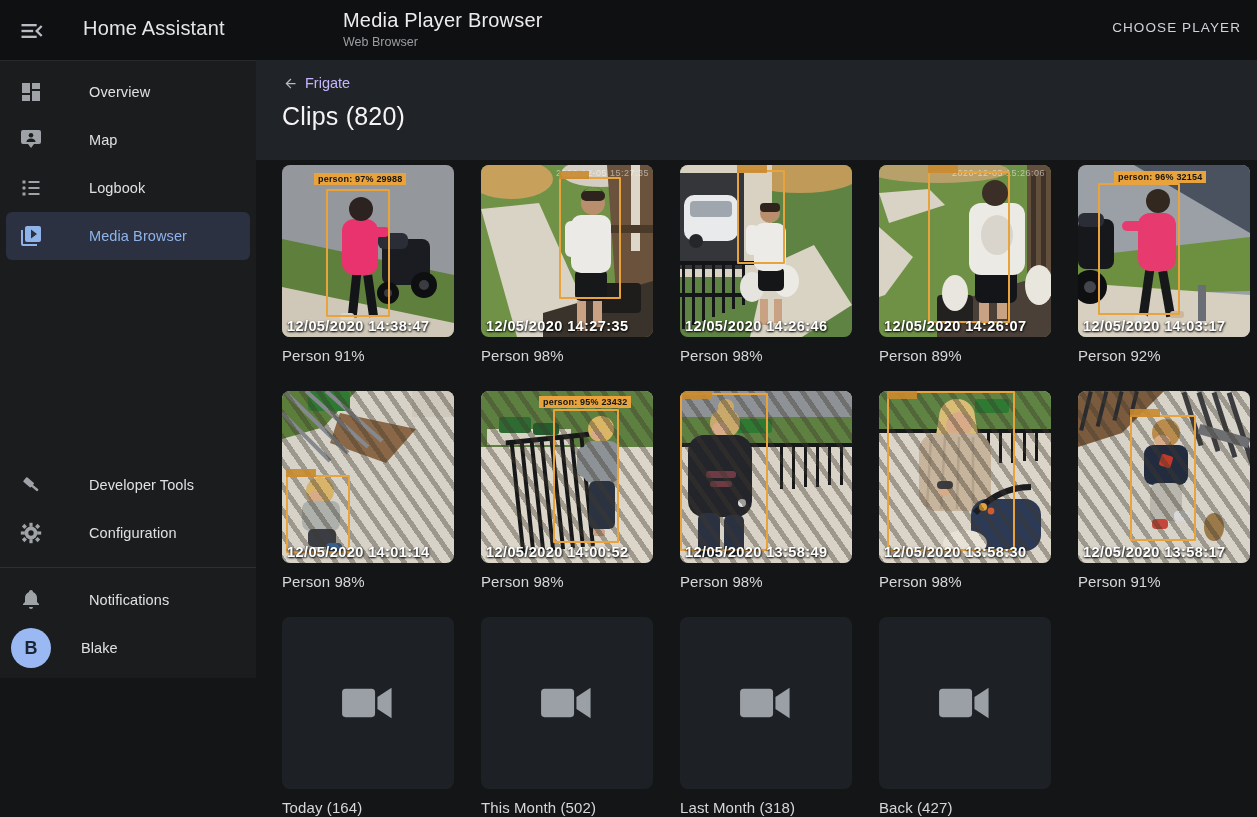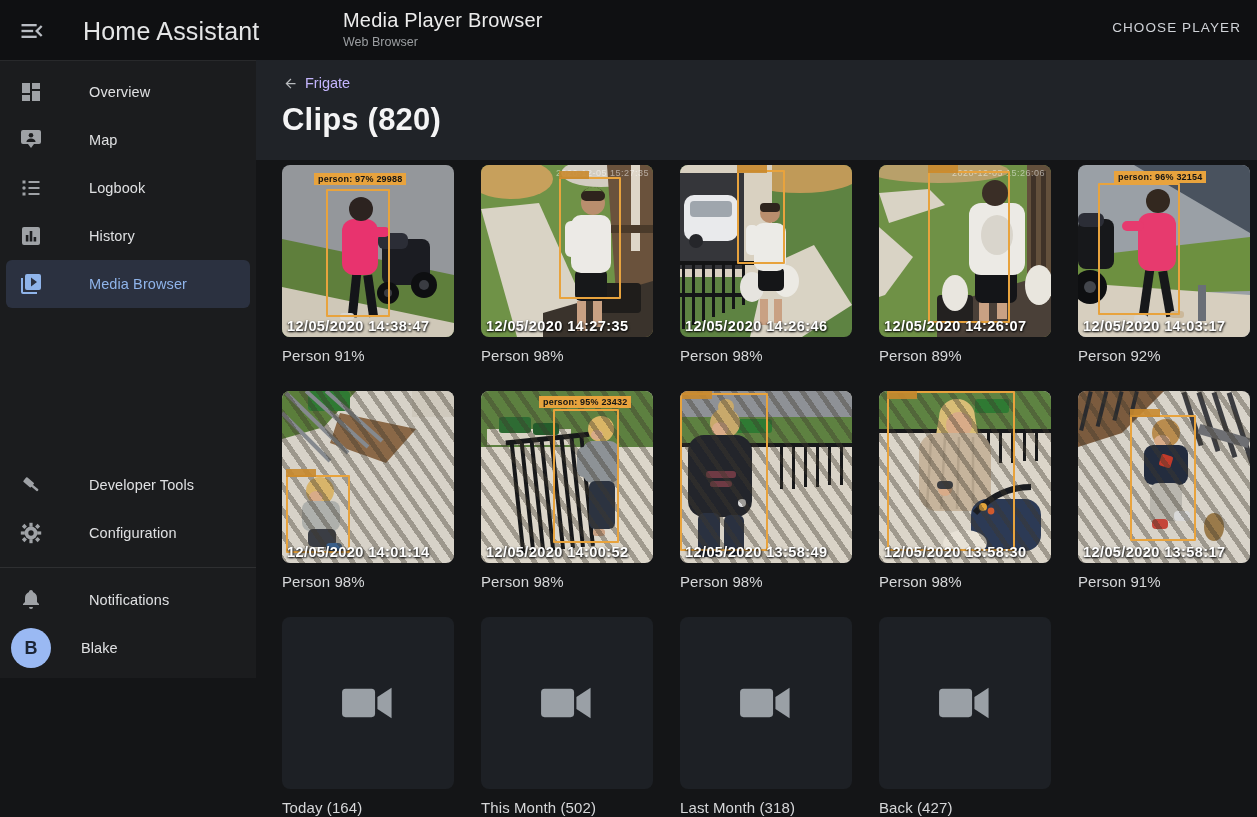--- a/index.html
+++ b/index.html
@@ -2,21 +2,21 @@
 <html><head>
 <meta charset="utf-8">
 <style>
   * { margin:0; padding:0; box-sizing:border-box; }
   html,body { width:1257px; height:817px; overflow:hidden; background:#141517;
               font-family:"Liberation Sans", sans-serif; -webkit-font-smoothing:antialiased; }
 
   
   .appbar { position:absolute; top:0; left:0; width:1257px; height:60px; background:#0f1012; z-index:30; }
   .menu-btn { position:absolute; left:18px; top:17px; width:28px; height:26px; cursor:pointer; }
-  .ha-title { position:absolute; left:83px; top:17px; font-size:25px; color:#e4e5e6; letter-spacing:.2px; }
+  .ha-title { position:absolute; left:83px; top:17px; font-size:20px; color:#e4e5e6; letter-spacing:.2px; }
   .page-title-block { position:absolute; left:343px; top:9px; }
   .page-title { font-size:20px; color:#ececec; letter-spacing:.2px; }
   .page-subtitle { font-size:12.5px; color:#9b9ea1; margin-top:3px; }
   .choose-player { position:absolute; right:16px; top:20px; font-size:13.5px; font-weight:500;
                    letter-spacing:1.1px; color:#d0d3d8; cursor:pointer; }
 
   
   .sidebar { position:absolute; top:60px; left:0; width:256px; height:618px; background:#1b1c1e;
              border-top:1px solid #28292b; display:flex; flex-direction:column; z-index:20; }
   .nav-top { padding-top:7px; }
@@ -36,21 +36,21 @@
             font-size:18px; font-weight:700; display:flex; align-items:center; justify-content:center;
             margin-left:5px; flex:0 0 40px; }
   .nav-item.user .lbl { margin-left:30px; }
   .nav-bottom { padding-bottom:6px; }
 
   
   .main-header { position:absolute; top:60px; left:256px; width:1001px; height:100px; background:#202328; z-index:10; }
   .breadcrumb { position:absolute; left:27px; top:15px; display:flex; align-items:center; gap:7px;
                 color:#c4b5fd; font-size:14.5px; cursor:pointer; }
   .breadcrumb svg { width:15px; height:15px; }
-  .clips-title { position:absolute; left:26px; top:42px; font-size:31px; font-weight:700; color:#f4f4f5;
+  .clips-title { position:absolute; left:26px; top:42px; font-size:25px; font-weight:400; color:#f4f4f5;
                  letter-spacing:.2px; }
 
   .content { position:absolute; top:160px; left:256px; width:1001px; height:657px; background:#141517; }
   .grid { display:grid; grid-template-columns:repeat(5,172px); column-gap:19px; row-gap:21px;
           padding:5px 0 0 26px;gap:27px; }
   .card { width:172px; cursor:pointer; }
   .thumb { position:relative; width:172px; height:172px; border-radius:8px; overflow:hidden; background:#1d2025; }
   .thumb svg.scene { position:absolute; inset:0; width:172px; height:172px; }
   .stripes { position:absolute; inset:0; background:repeating-linear-gradient(55deg, rgba(62,56,44,.38) 0 5px, rgba(0,0,0,0) 5px 14px); }
   .bbox { position:absolute; border:2px solid #e8a33d; border-radius:1px; }
@@ -117,33 +117,20 @@
               <circle cx="5" cy="12" r="1.7"></circle>
               <rect x="3.5" y="16.5" width="3" height="3"></rect>
           <rect x="9.5" y="5" width="11" height="2"></rect>
               <rect x="9.5" y="11" width="11" height="2"></rect>
               <rect x="9.5" y="17" width="11" height="2"></rect>
             </g>
         </svg>
       </span>
       <span class="lbl">Logbook</span>
     </div>
-    <div class="nav-item">
-      <span class="ico">
-        <svg viewBox="0 0 24 24">
-          <rect class="ico-fill" x="3" y="3" width="18" height="18" rx="2"></rect>
-          <g class="ico-bg">
-              <rect x="6.8" y="11" width="2.6" height="6.5"></rect>
-              <rect x="10.7" y="7" width="2.6" height="10.5"></rect>
-              <rect x="14.6" y="13" width="2.6" height="4.5"></rect>
-            </g>
-        </svg>
-      </span>
-      <span class="lbl">History</span>
-    </div>
     <div class="nav-item active">
       <span class="ico">
         <svg viewBox="0 0 24 24">
           <path class="ico-fill" d="M4,6H2V20A2,2 0 0,0 4,22H18V20H4V6Z"></path>
           <path class="ico-fill" d="M20,2H8A2,2 0 0,0 6,4V16A2,2 0 0,0 8,18H20A2,2 0 0,0 22,16V4A2,2 0 0,0 20,2M12,14.5V5.5L18,10Z"></path>
         </svg>
       </span>
       <span class="lbl">Media Browser</span>
     </div>
   </div>

